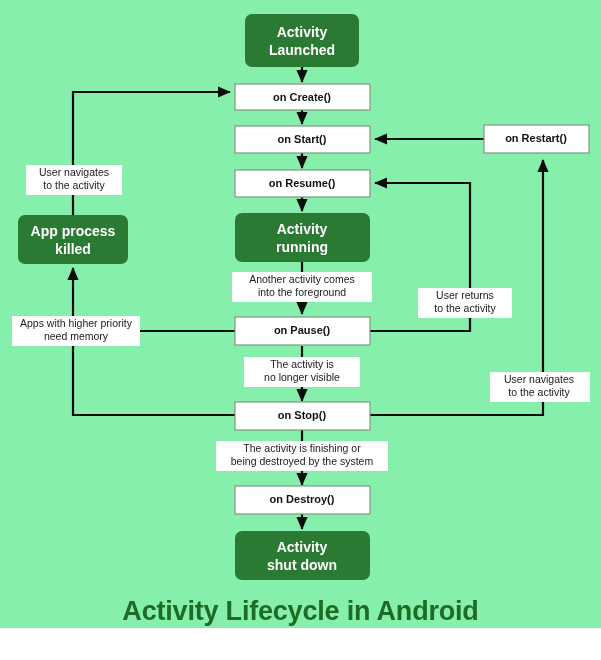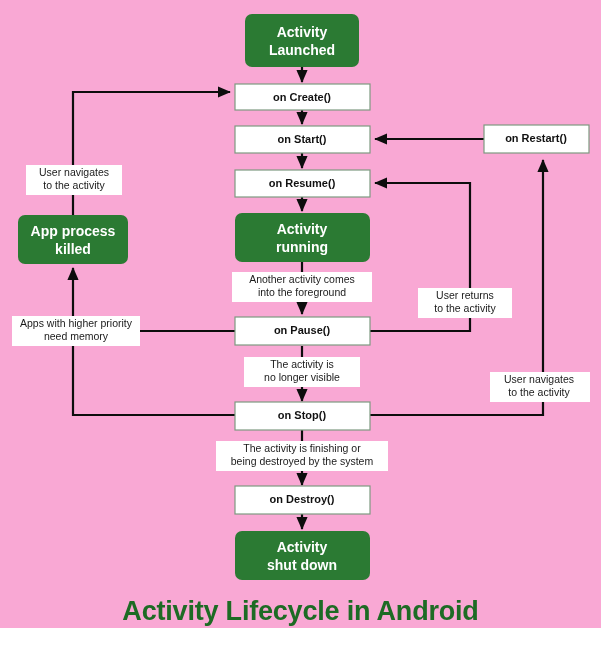--- a/index.html
+++ b/index.html
@@ -12,21 +12,21 @@
     width: 601px;
     height: 660px;
     font-family: "Liberation Sans", sans-serif;
     -webkit-font-smoothing: antialiased;
   }
   #diagram-root {
     position: relative;
     width: 601px;
     height: 628px;
     overflow: hidden;
-    background: #f9a8d4;
+    background: #86efac;
   }
   svg#lifecycle-svg {
     position: absolute;
     top: 0;
     left: 0;
     width: 601px;
     height: 660px;
     display: block;
   }
 

